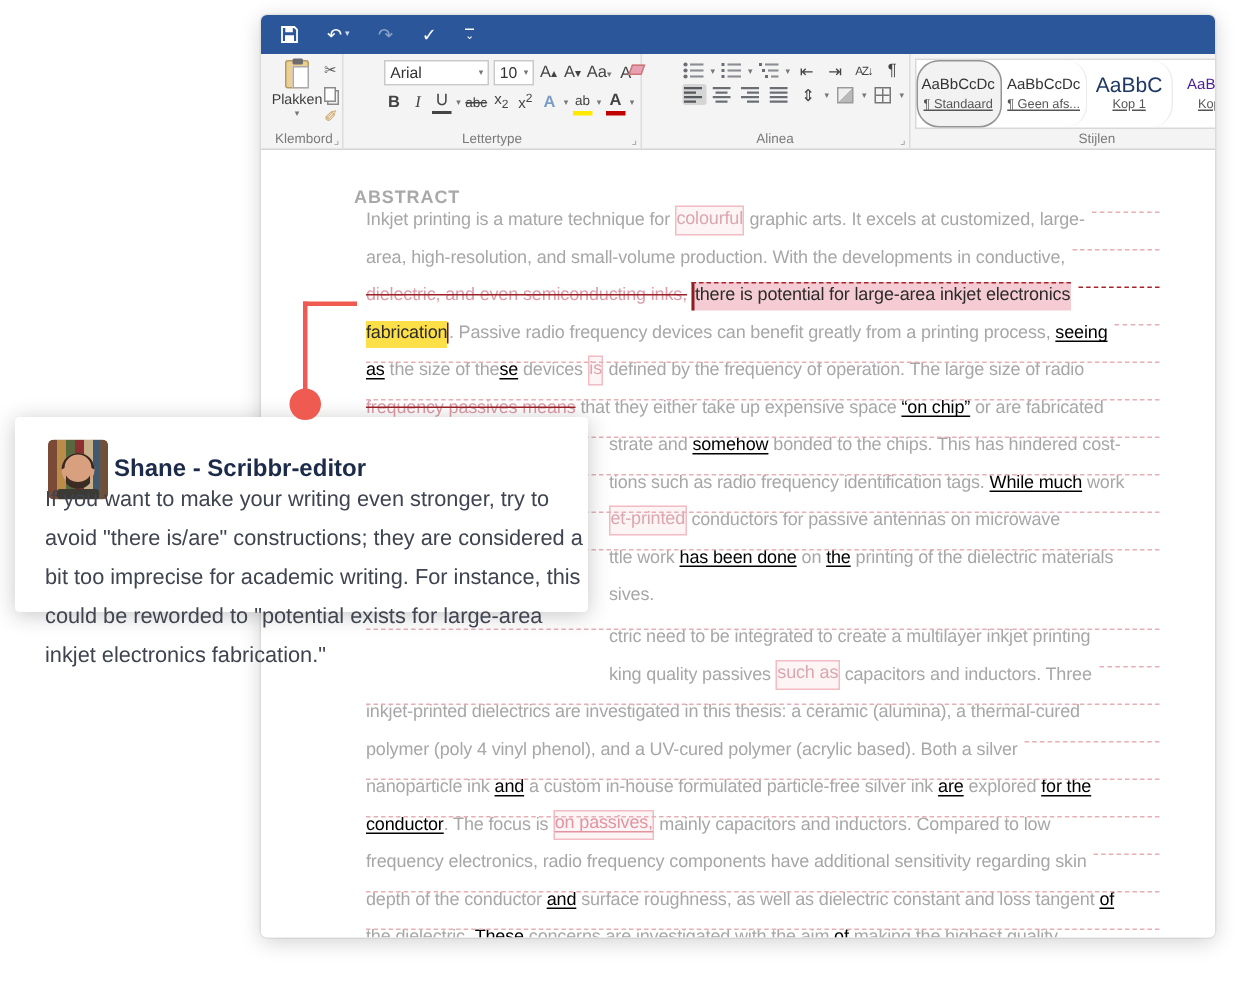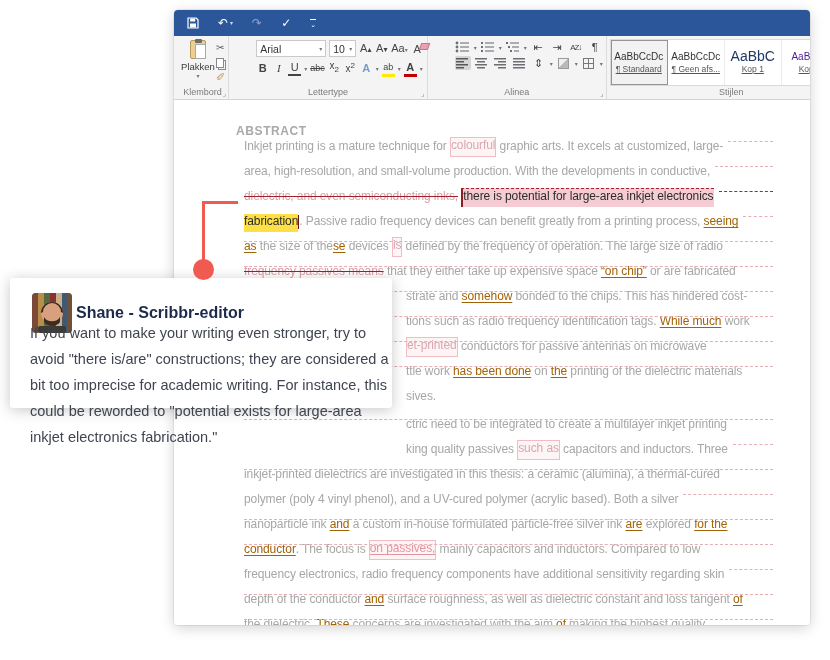--- a/index.html
+++ b/index.html
@@ -66,39 +66,39 @@
   .active { background:#d5d5d5; border-radius:2px; }
   .sorti { font-size:8px; letter-spacing:-1px; color:#444; }
   .sq-borders { display:inline-block; width:11px; height:11px; border:1px solid #777;
     background:linear-gradient(#777,#777) center/1px 100% no-repeat, linear-gradient(#777,#777) center/100% 1px no-repeat; }
   .sq-shade { display:inline-block; width:11px; height:11px; border:1px solid #9a9a9a;
     background:linear-gradient(135deg,#efefef 50%,#b9b9b9 50%); }
 
   
   .g-sty .grp-body { display:flex; background:#fff; border:1px solid #d9d9d9; margin-top:1px; }
   .card { width:57px; display:flex; flex-direction:column; align-items:center; justify-content:center;
-    gap:2px; border-right:1px solid #ececec; cursor:default; }
+    gap:2px; border-right:1px solid #ececec; cursor:default;border-radius:15px; }
   .card .smp { font-size:10px; color:#333; line-height:11px; }
   .card .nm { font-size:8.5px; color:#555; white-space:nowrap;text-decoration:underline; }
   .card.sel { outline:1px solid #949494; outline-offset:-1px; background:#f2f2f2; }
   .card.h1s .smp { font-size:14px; color:#1f3864; }
   .card.h2s .smp { font-size:10px; color:#4c1d95; }
   .scrollstrip { width:13px; display:flex; flex-direction:column; border-left:1px solid #e0e0e0; }
   .scrollstrip div { flex:1; font-size:6px; color:#666; display:flex; align-items:center; justify-content:center; border-bottom:1px solid #ececec; }
 
   
   .doc { position:absolute; left:0; top:90px; right:0; bottom:0; background:#fff; overflow:hidden; }
   .abshead { position:absolute; left:62px; top:24px; font-size:12px; font-weight:bold;
     letter-spacing:.6px; color:#a9a9a9; }
   .lines { position:absolute; left:70px; top:32px; width:529px;text-align:right; }
   .ln { position:relative; height:25px; display:flex; align-items:flex-end; white-space:pre;
     font-size:12px; letter-spacing:-0.1px; color:#a7a7a7; }
   .ln > span { padding-bottom:4px; line-height:14px; }
   .k-n { color:#a7a7a7; }
-  .k-i { color:#a16207; text-decoration:underline; text-underline-offset:2px; text-decoration-thickness:1px; }
+  .k-i { color:#000000; text-decoration:underline; text-underline-offset:2px; text-decoration-thickness:1px; }
   .k-b { color:#d9a7b0; border:1px solid #f2bcc4; background:#fdf4f5; }
   .k-bi { color:#e493a0; border:1px solid #f2bcc4; background:#fdf4f5; text-decoration:underline; text-underline-offset:2px; }
   .k-d { color:#dd9ca7; text-decoration:line-through; text-decoration-color:#9e2029; }
   .k-h { background:#fde047; color:#2b2b2b; }
   .k-h1 { background:#f6ccd4; color:#2b2b2b; border-left:2px solid #8f1d24; border-top:1px dashed #a8232b; }
   .k-c { display:inline-block; width:0; border-right:1.5px solid #6d1318; height:14px; padding:0 !important; margin-bottom:3px; }
   .dz { flex:1; align-self:flex-start; margin:9px 0 0 5px; border-top:1px dashed #e7aeb6; }
   .dz.dark { border-top-color:#a8232b; }
   .df { position:absolute; left:0; right:0; top:9px; border-top:1px dashed #e7aeb6; }
 

